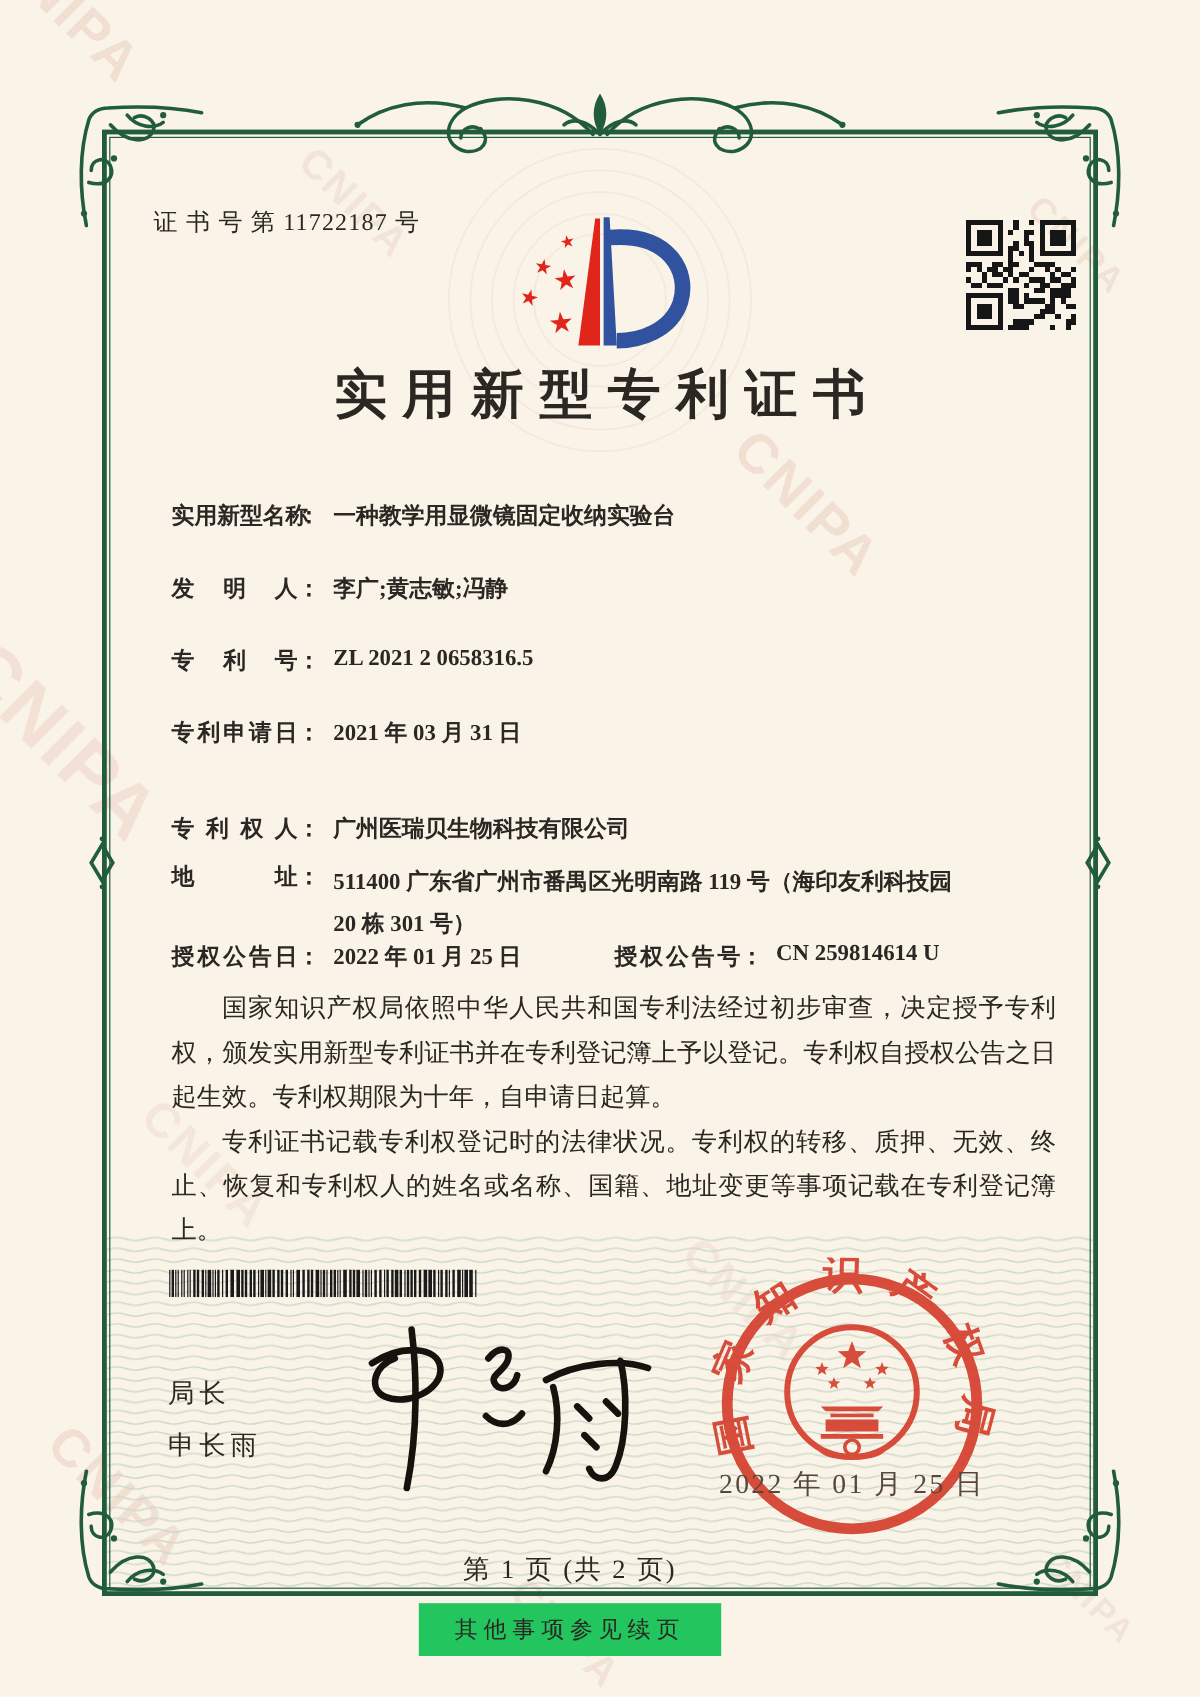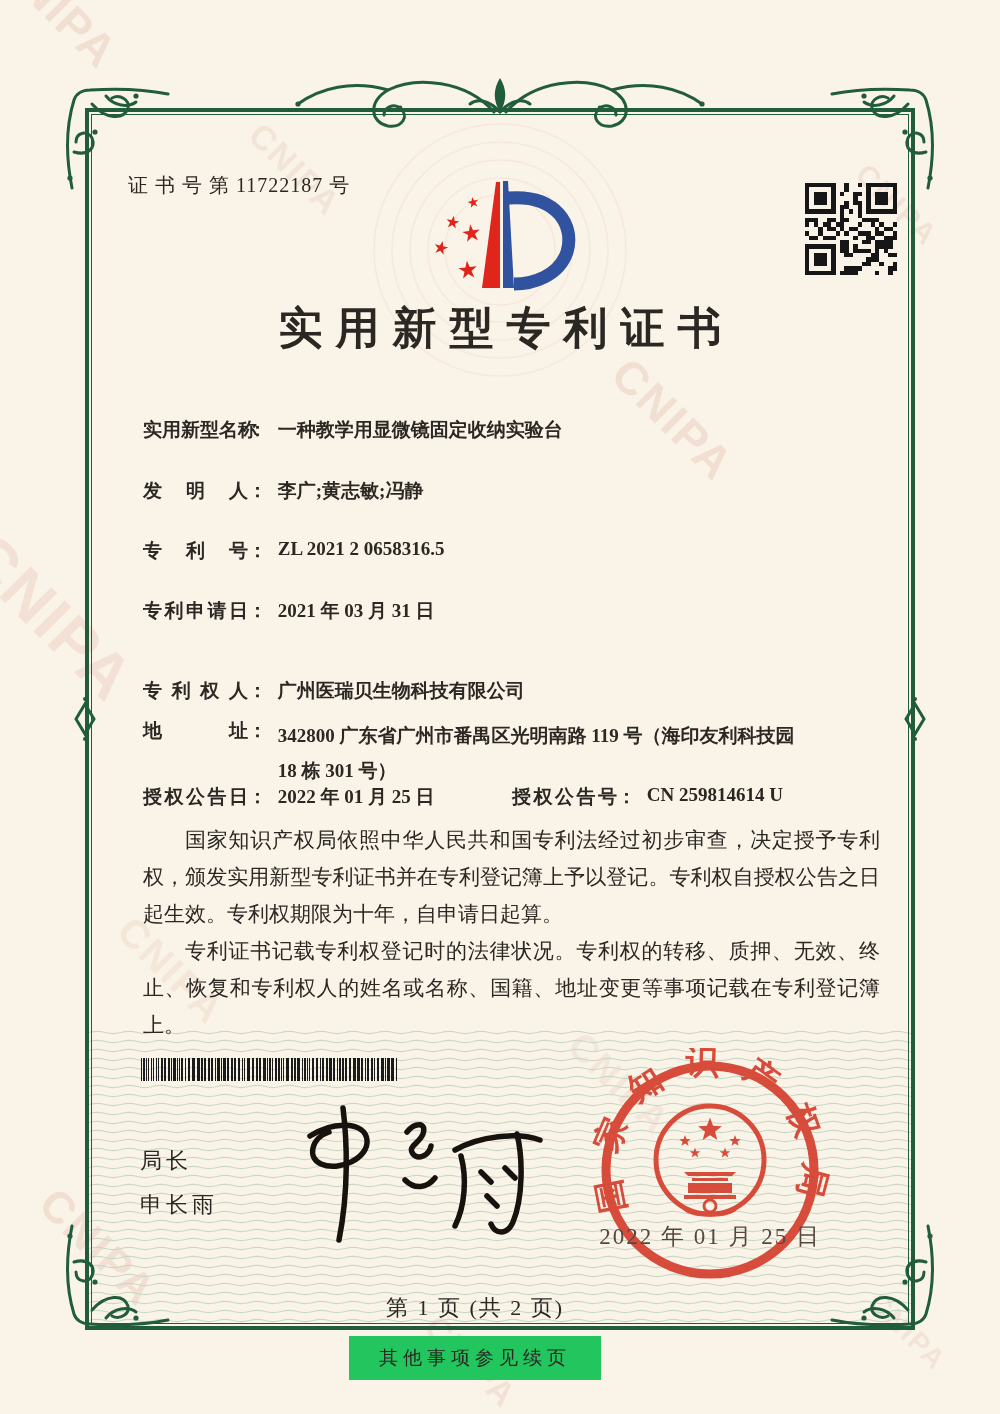--- a/index.html
+++ b/index.html
@@ -408,21 +408,21 @@
       <div class="frow fr3">
         <span class="flabel">专利申请日</span><span class="fcolon">：</span>
         <span class="fvalue">2021 年 03 月 31 日</span>
       </div>
       <div class="frow fr4">
         <span class="flabel">专利权人</span><span class="fcolon">：</span>
         <span class="fvalue">广州医瑞贝生物科技有限公司</span>
       </div>
       <div class="frow fr5 addr">
         <span class="flabel">地址</span><span class="fcolon">：</span>
-        <span class="fvalue">342800 广东省广州市番禺区光明南路 119 号（海印友利科技园 18 栋 301 号）</span>
+        <span class="fvalue">511400 广东省广州市番禺区光明南路 119 号（海印友利科技园 20 栋 301 号）</span>
       </div>
       <div class="frow grant">
         <span class="flabel">授权公告日</span><span class="fcolon">：</span>
         <span class="fvalue">2022 年 01 月 25 日</span>
         <span class="pair2">
           <span class="flabel">授权公告号</span><span class="fcolon">：</span>
           <span class="fvalue">CN 259814614 U</span>
         </span>
       </div>
     </div>

